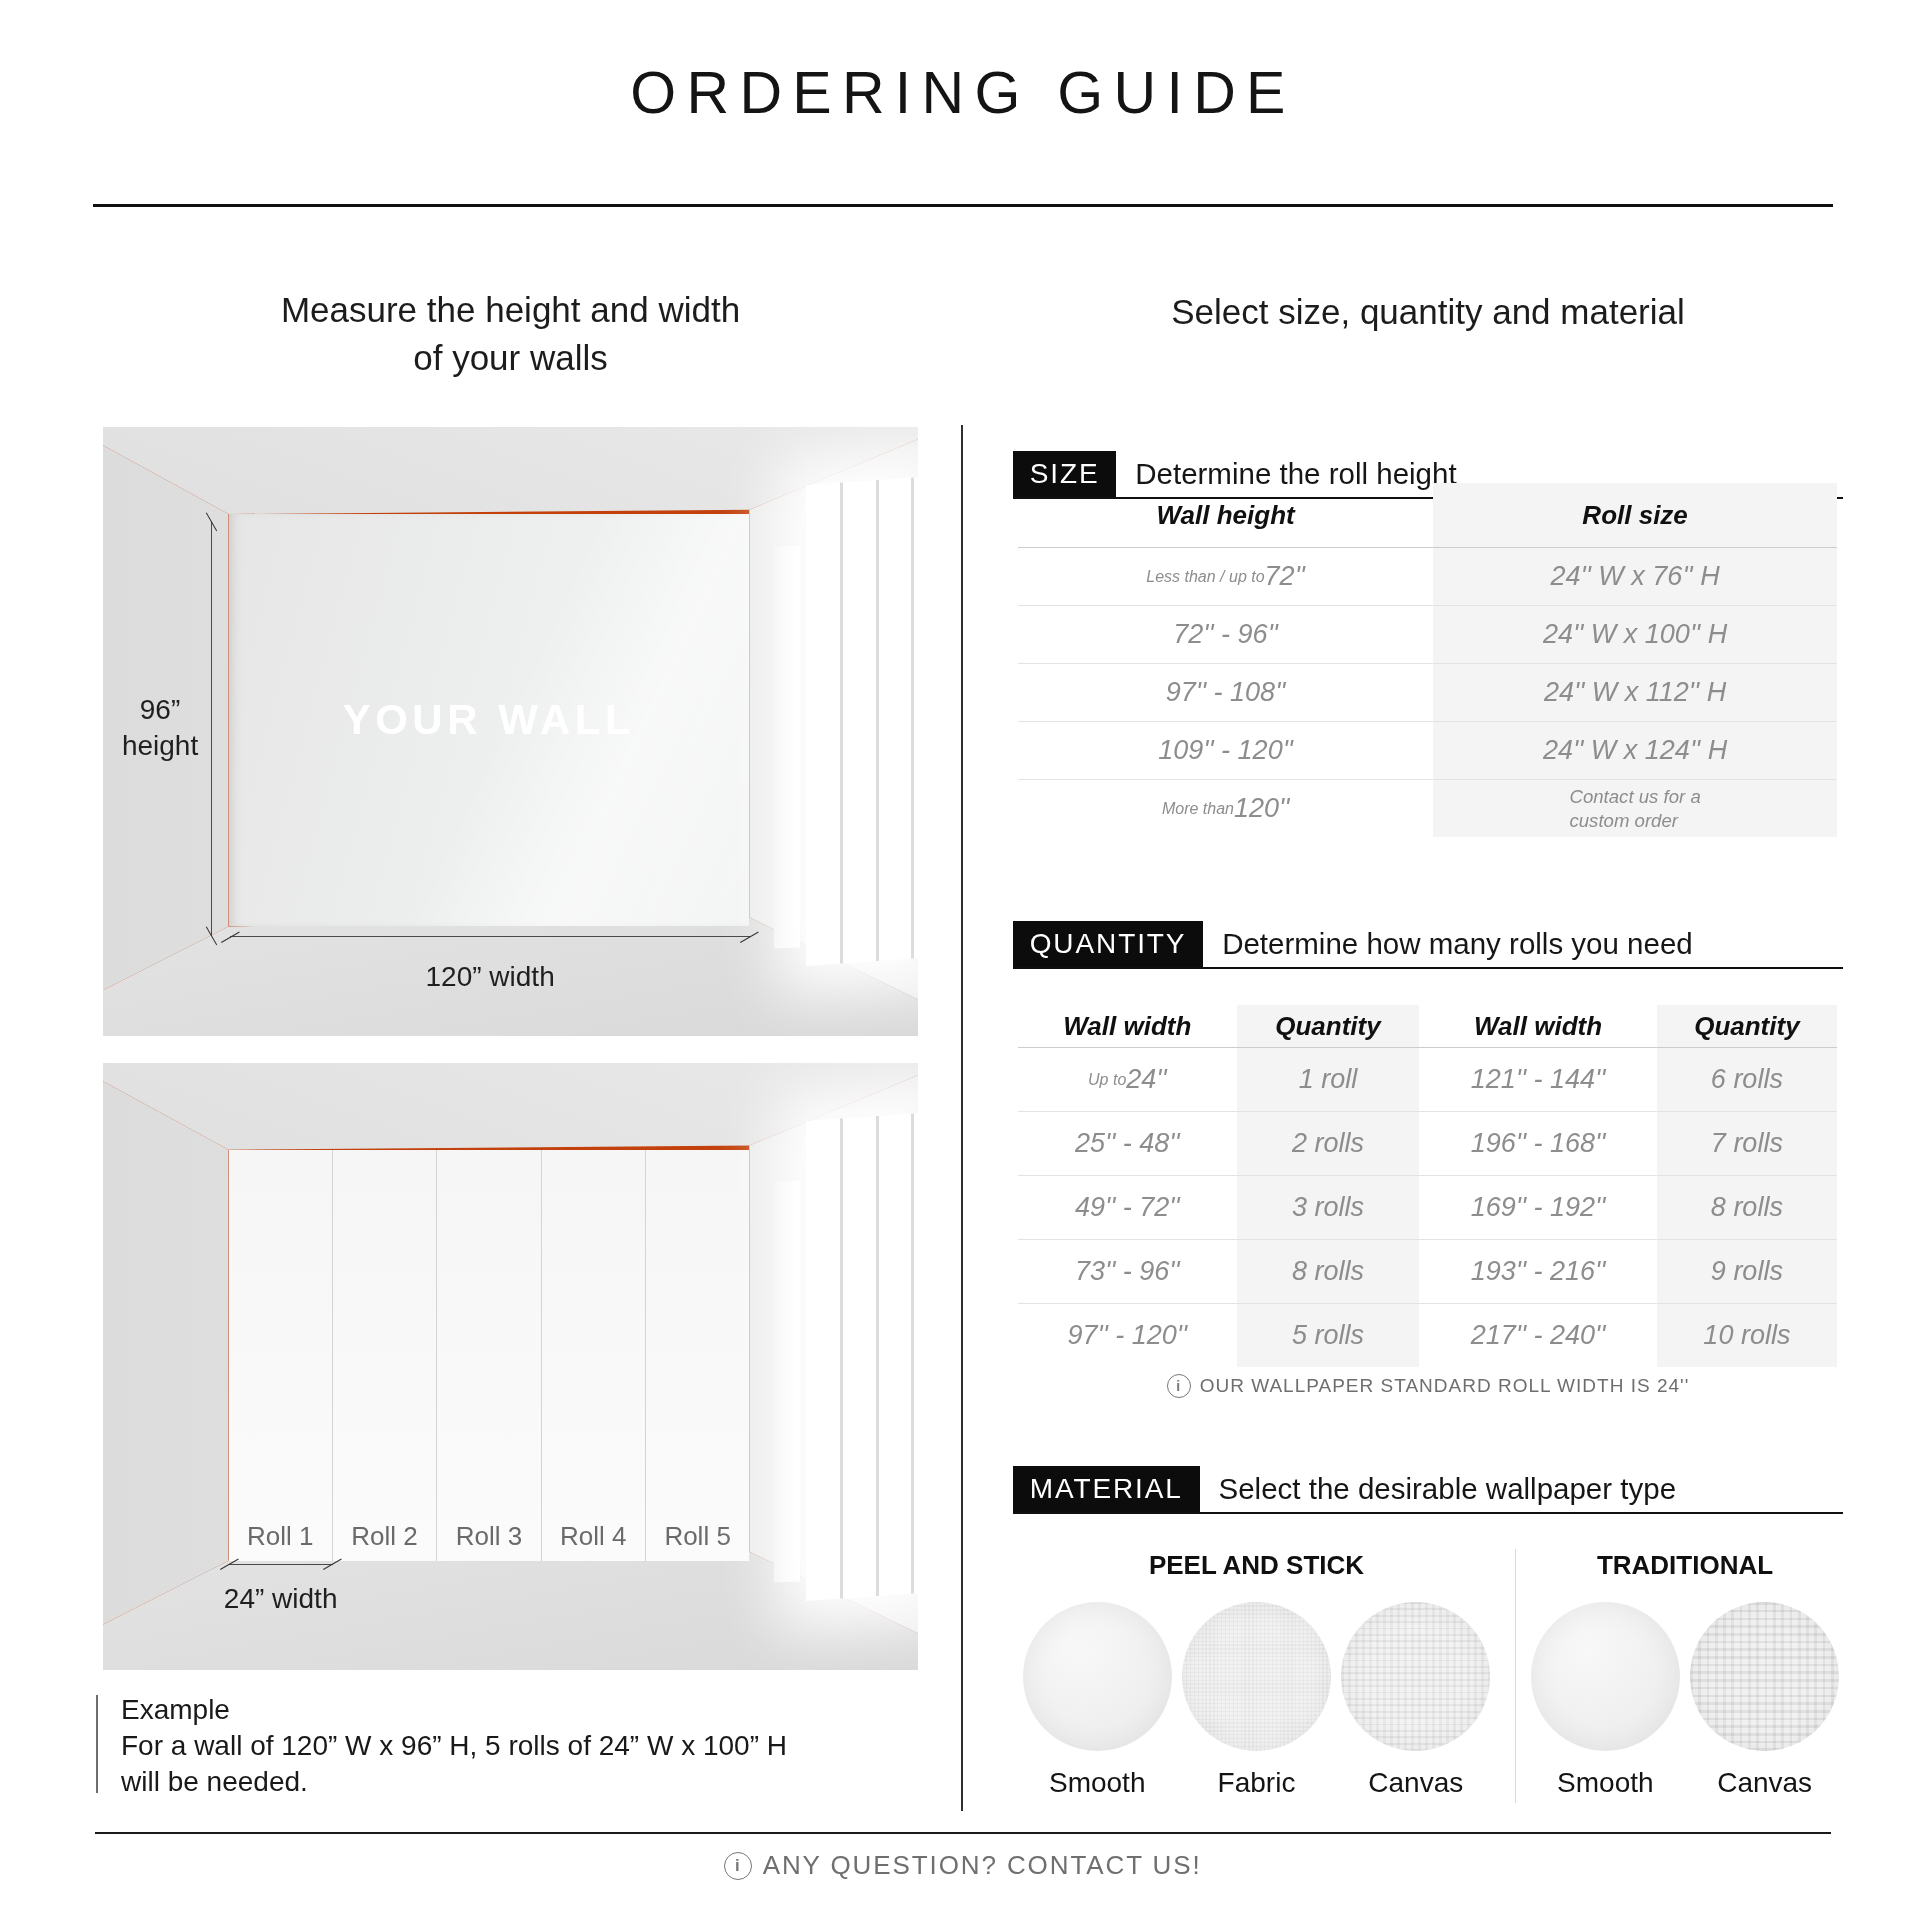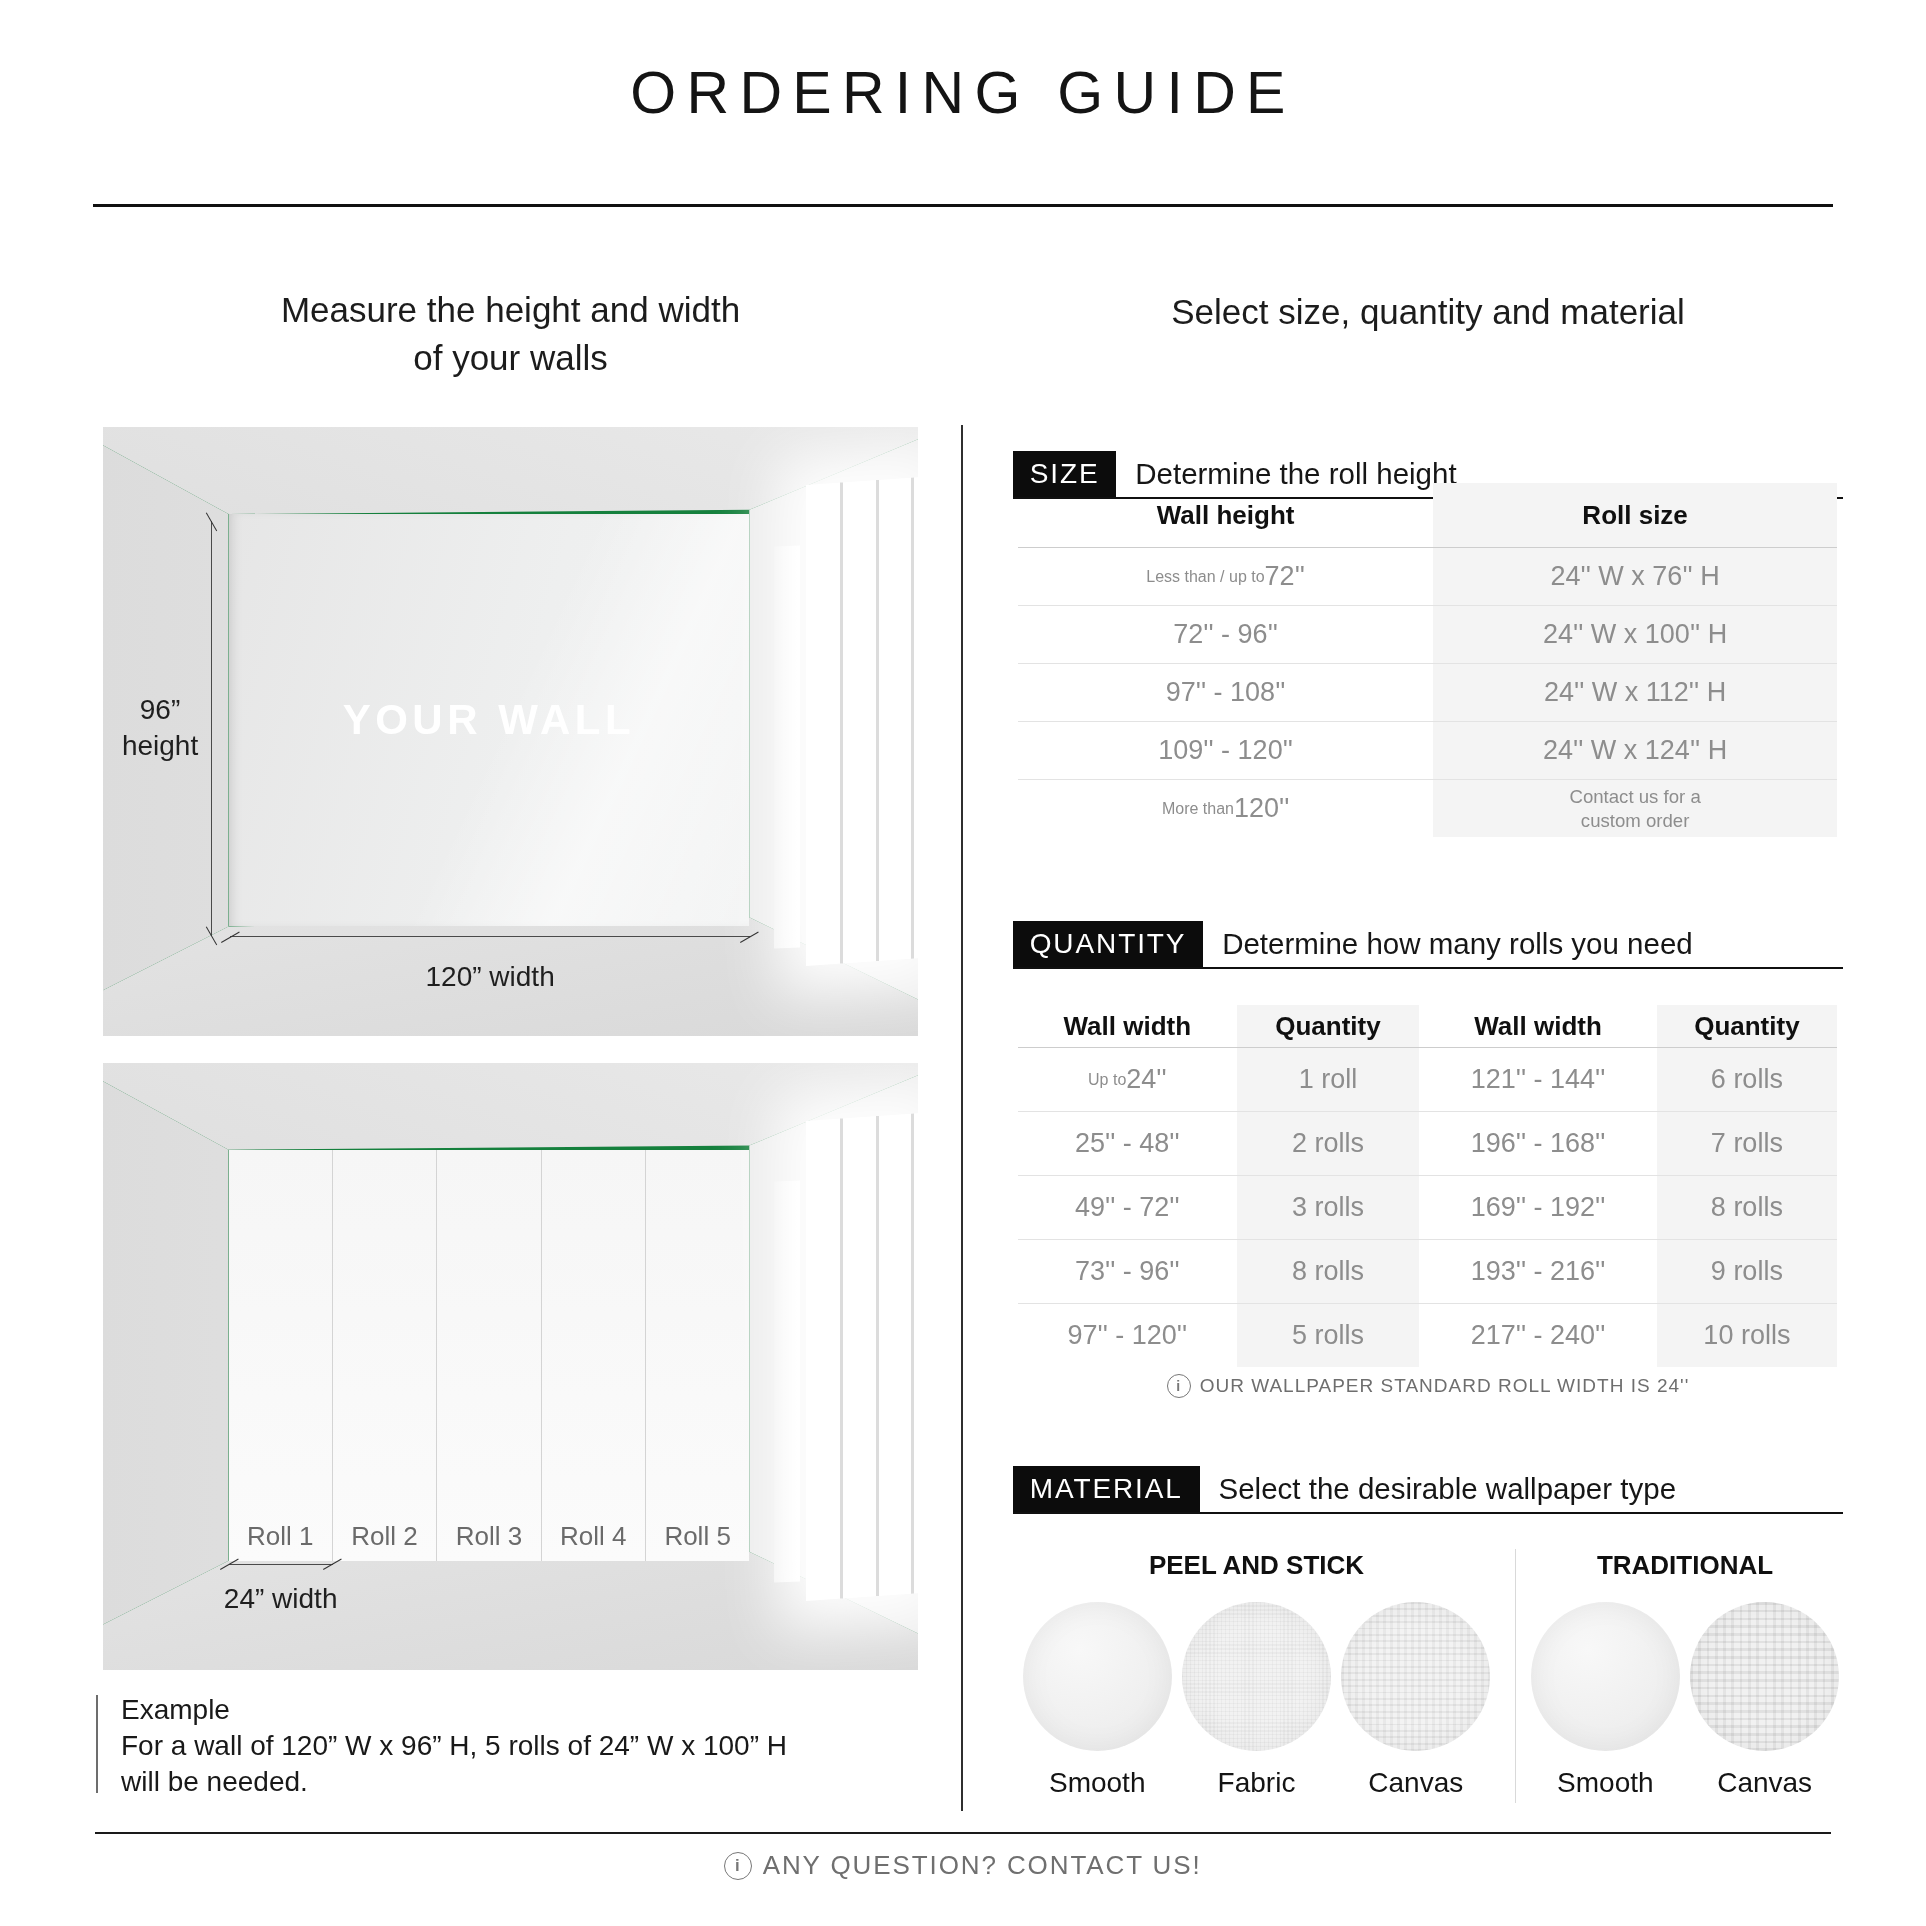--- a/index.html
+++ b/index.html
@@ -14,21 +14,21 @@
   #title-rule{left:93px;top:204px;width:1740px;height:2.6px;background:#101010;}
 
   
   #left-heading{left:103px;top:286px;width:815px;text-align:center;
                 font-size:35px;line-height:48px;color:#1c1c1c;}
   #right-heading{left:1013px;top:292px;width:830px;text-align:center;
                  font-size:35px;color:#1c1c1c;}
   #column-divider{left:961px;top:425px;width:1.9px;height:1386px;background:#2f2f2f;}
 
   
-  .room{width:815px;height:609px;background:#15803d;overflow:hidden;}
+  .room{width:815px;height:609px;background:#c2410c;overflow:hidden;}
   #room1{left:103px;top:427px;}
   #room2{left:103px;top:1063px;height:607px;}
   .room .ceiling{position:absolute;inset:0;
      clip-path:polygon(0 0,100% 0,100% 2%,79.3% 13.6%,15.4% 14.3%,0 3%);
      background:linear-gradient(200deg,#e9e9e9 0%,#d9d9d9 70%,#d3d3d3 100%);}
   .room .left-wall{position:absolute;inset:0;
      clip-path:polygon(0 3%,15.4% 14.3%,15.4% 82%,0 92.5%);
      background:linear-gradient(90deg,#dcdcdc,#eaeaea);}
   .room .right-wall{position:absolute;inset:0;
      clip-path:polygon(79.3% 13.6%,100% 2%,100% 94%,79.3% 80.5%);
@@ -88,21 +88,21 @@
   .section-head{left:1013px;width:830px;height:48px;display:flex;align-items:stretch;
      border-bottom:2.6px solid #101010;box-sizing:border-box;}
   .badge{background:#0c0c0c;color:#ffffff;font-size:28px;letter-spacing:1.9px;
      display:flex;align-items:center;padding:0 16.7px;font-weight:400;}
   .section-sub{font-size:29.5px;color:#161616;margin-left:19px;align-self:center;}
   #size-head{top:419px;margin-top:32px;} #quantity-head{top:921px;} #material-head{top:1466px;}
 
   
   .tbl{left:1018px;width:819px;}
   .tr{display:flex;}
-  .cell{display:flex;align-items:center;justify-content:center;text-align:center;box-sizing:border-box;}
+  .cell{display:flex;align-items:center;justify-content:center;box-sizing:border-box;font-style:italic;}
   .gray-col{background:#f4f4f4;}
   .th{font-weight:700;font-size:26px;color:#101010;}
   .val{color:#8d8d8d;font-size:27px;}
   .val .sm{font-size:16px;}
   .val.small2{font-size:18.6px;line-height:24px;}
 
   #size-table{top:483px;}
   #size-table .c1{width:50.7%;} #size-table .c2{width:49.3%;}
   #size-table .tr.header{height:64px;border-bottom:1.3px solid #cdcdcd;}
   #size-table .tr.row{height:57px;}

